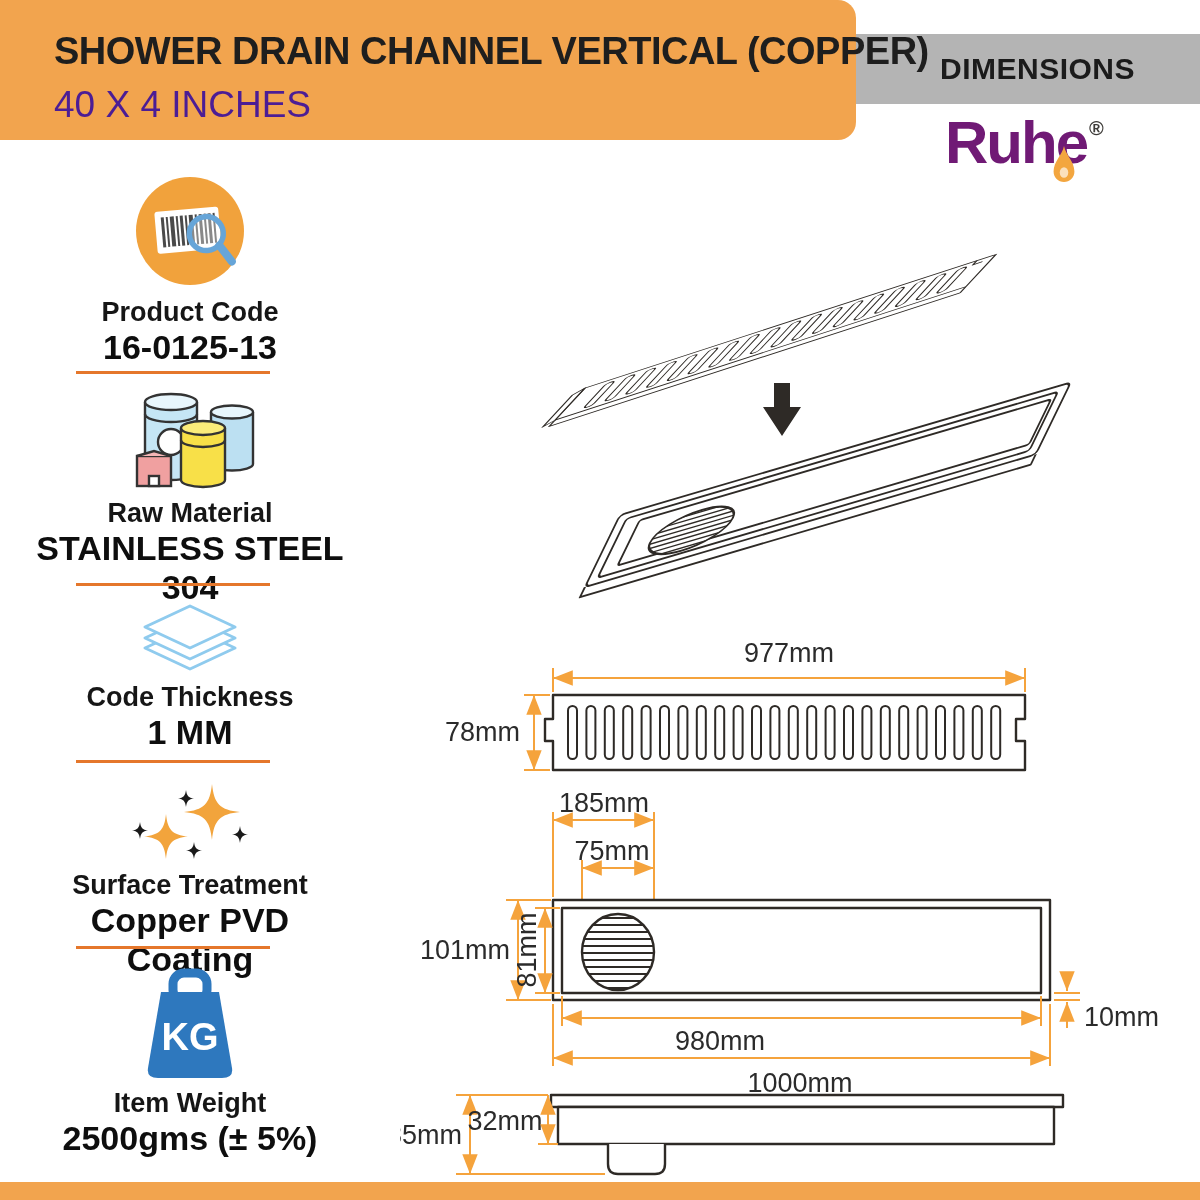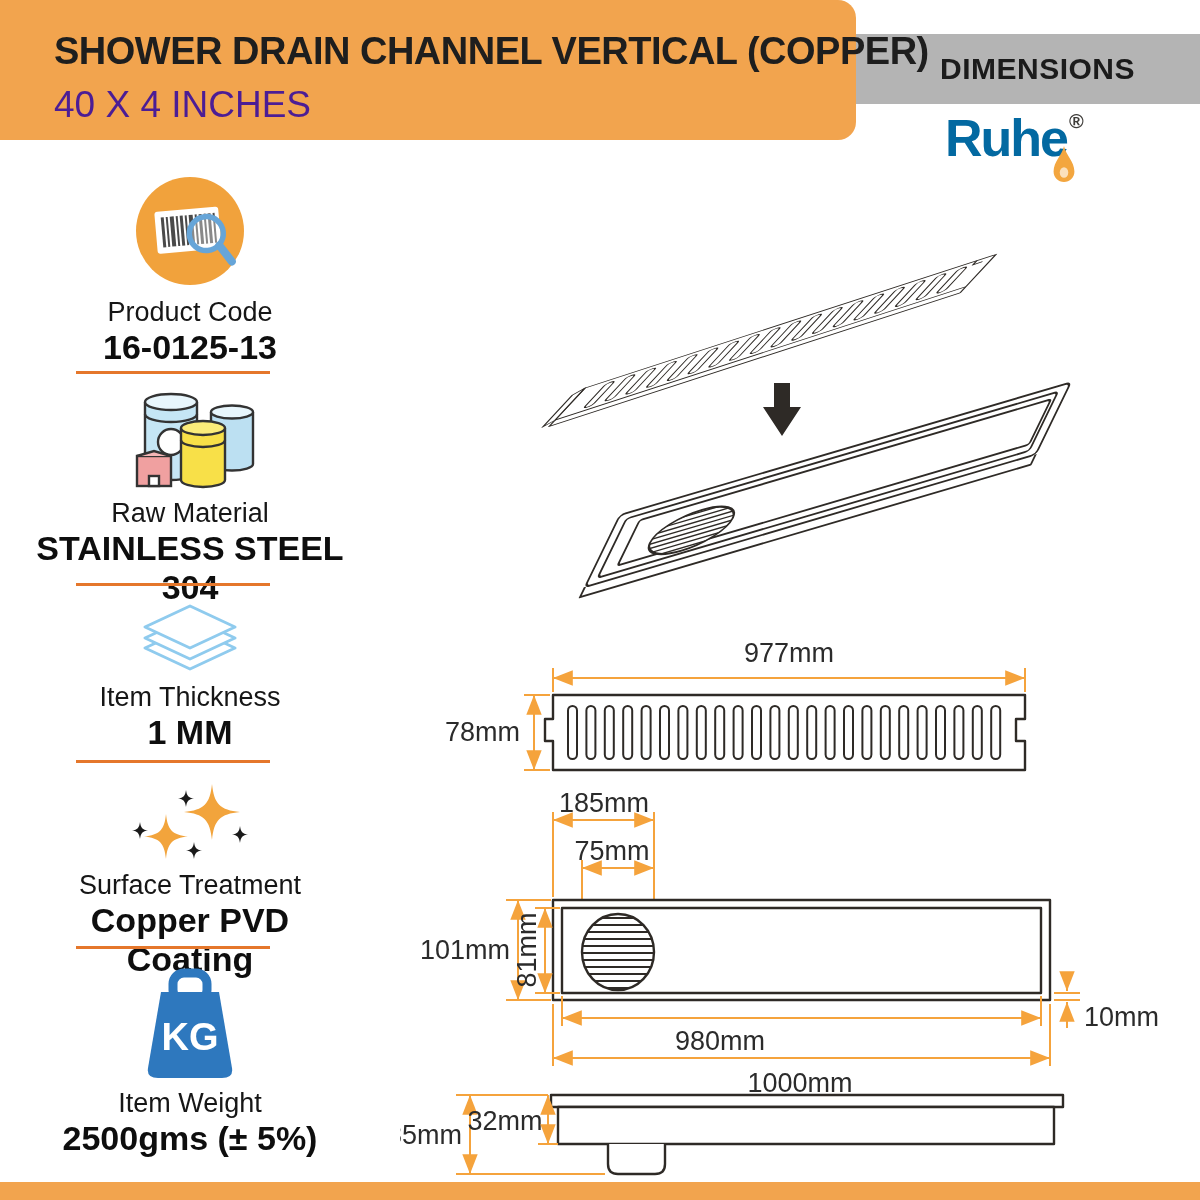--- a/index.html
+++ b/index.html
@@ -8,27 +8,27 @@
   
   .banner{position:absolute;left:0;top:0;width:856px;height:140px;background:#F2A44E;
           border-radius:0 18px 18px 0;z-index:2;}
   .banner .t1{position:absolute;left:54px;top:30px;font-size:38px;font-weight:700;
               color:#1e1e1e;letter-spacing:-0.5px;white-space:nowrap;}
   .banner .t2{position:absolute;left:54px;top:84px;font-size:37px;font-weight:500;color:#4c1d95;}
   .dimband{position:absolute;left:845px;top:34px;width:355px;height:70px;background:#B4B4B4;z-index:1;
            display:flex;align-items:center;justify-content:center;}
   .dimband .dt1{font-size:30px;font-weight:700;color:#1b1b1b;letter-spacing:0.5px;padding-left:30px;}
   .brand{position:absolute;left:945px;top:108px;z-index:2;}
-  .brand .nm{font-size:52px;font-weight:700;color:#0369a1;letter-spacing:-2px;}
+  .brand .nm{font-size:60px;font-weight:700;color:#701a75;letter-spacing:-2px;}
   .brand sup{font-size:20px;font-weight:700;color:#3E3C39;vertical-align:28px;margin-left:2px;}
   .brand svg{position:absolute;left:108px;top:38px;}
   
   .spec{position:absolute;left:25px;width:330px;text-align:center;}
   .spec .icon{display:block;margin:0 auto;}
-  .spec .lbl{font-size:27px;color:#161616;}
+  .spec .lbl{font-size:27px;color:#161616;font-weight:bold;}
   .spec .val{font-size:34px;font-weight:700;color:#0e0e0e;}
   .divider{position:absolute;left:76px;width:194px;height:3px;background:#E5772B;}
   .bottombar{position:absolute;left:0;top:1182px;width:1200px;height:18px;background:#F2A44E;}
   
   .draw{position:absolute;left:400px;top:200px;}
   .ln{stroke:#2E2A26;stroke-width:2.4;fill:#fff;stroke-linejoin:round;}
   .lnf{stroke:#2E2A26;stroke-width:2.4;fill:none;stroke-linejoin:round;}
   .dim{stroke:#F5A33C;stroke-width:2;marker-start:url(#ar);marker-end:url(#ar);}
   .dimend{stroke:#F5A33C;stroke-width:2;marker-end:url(#ar);}
   .ext{stroke:#F5A33C;stroke-width:2;}
@@ -106,21 +106,21 @@
 <div class="divider" style="top:583px"></div>
 
 <div class="spec" style="top:602px">
   <svg class="icon" width="110" height="72" viewBox="0 0 110 72">
     <g stroke="#8FCBEE" stroke-width="3" fill="#fff" stroke-linejoin="round">
       <path d="M55,25 L100,46 L55,67 L10,46 Z"></path>
       <path d="M55,15 L100,36 L55,57 L10,36 Z"></path>
       <path d="M55,4 L100,25 L55,46 L10,25 Z"></path>
     </g>
   </svg>
-  <div class="lbl" style="margin-top:8px">Item Thickness</div>
+  <div class="lbl" style="margin-top:8px">Code Thickness</div>
   <div class="val">1 MM</div>
 </div>
 <div class="divider" style="top:760px"></div>
 
 <div class="spec" style="top:782px">
   <svg class="icon" width="124" height="80" viewBox="0 0 124 80">
     <path d="M84,2 C86,22 92,28 112,30 C92,32 86,38 84,58 C82,38 76,32 56,30 C76,28 82,22 84,2 Z" fill="#F2A43C"></path>
     <path d="M38,32 C39.6,48 44.5,53 60,54.5 C44.5,56 39.6,61 38,77 C36.4,61 31.5,56 16,54.5 C31.5,53 36.4,48 38,32 Z" fill="#F2A43C"></path>
     <g fill="#1a1a1a">
       <path d="M58,8 C58.8,14 60.5,15.7 66,16.5 C60.5,17.3 58.8,19 58,25 C57.2,19 55.5,17.3 50,16.5 C55.5,15.7 57.2,14 58,8 Z"></path>

